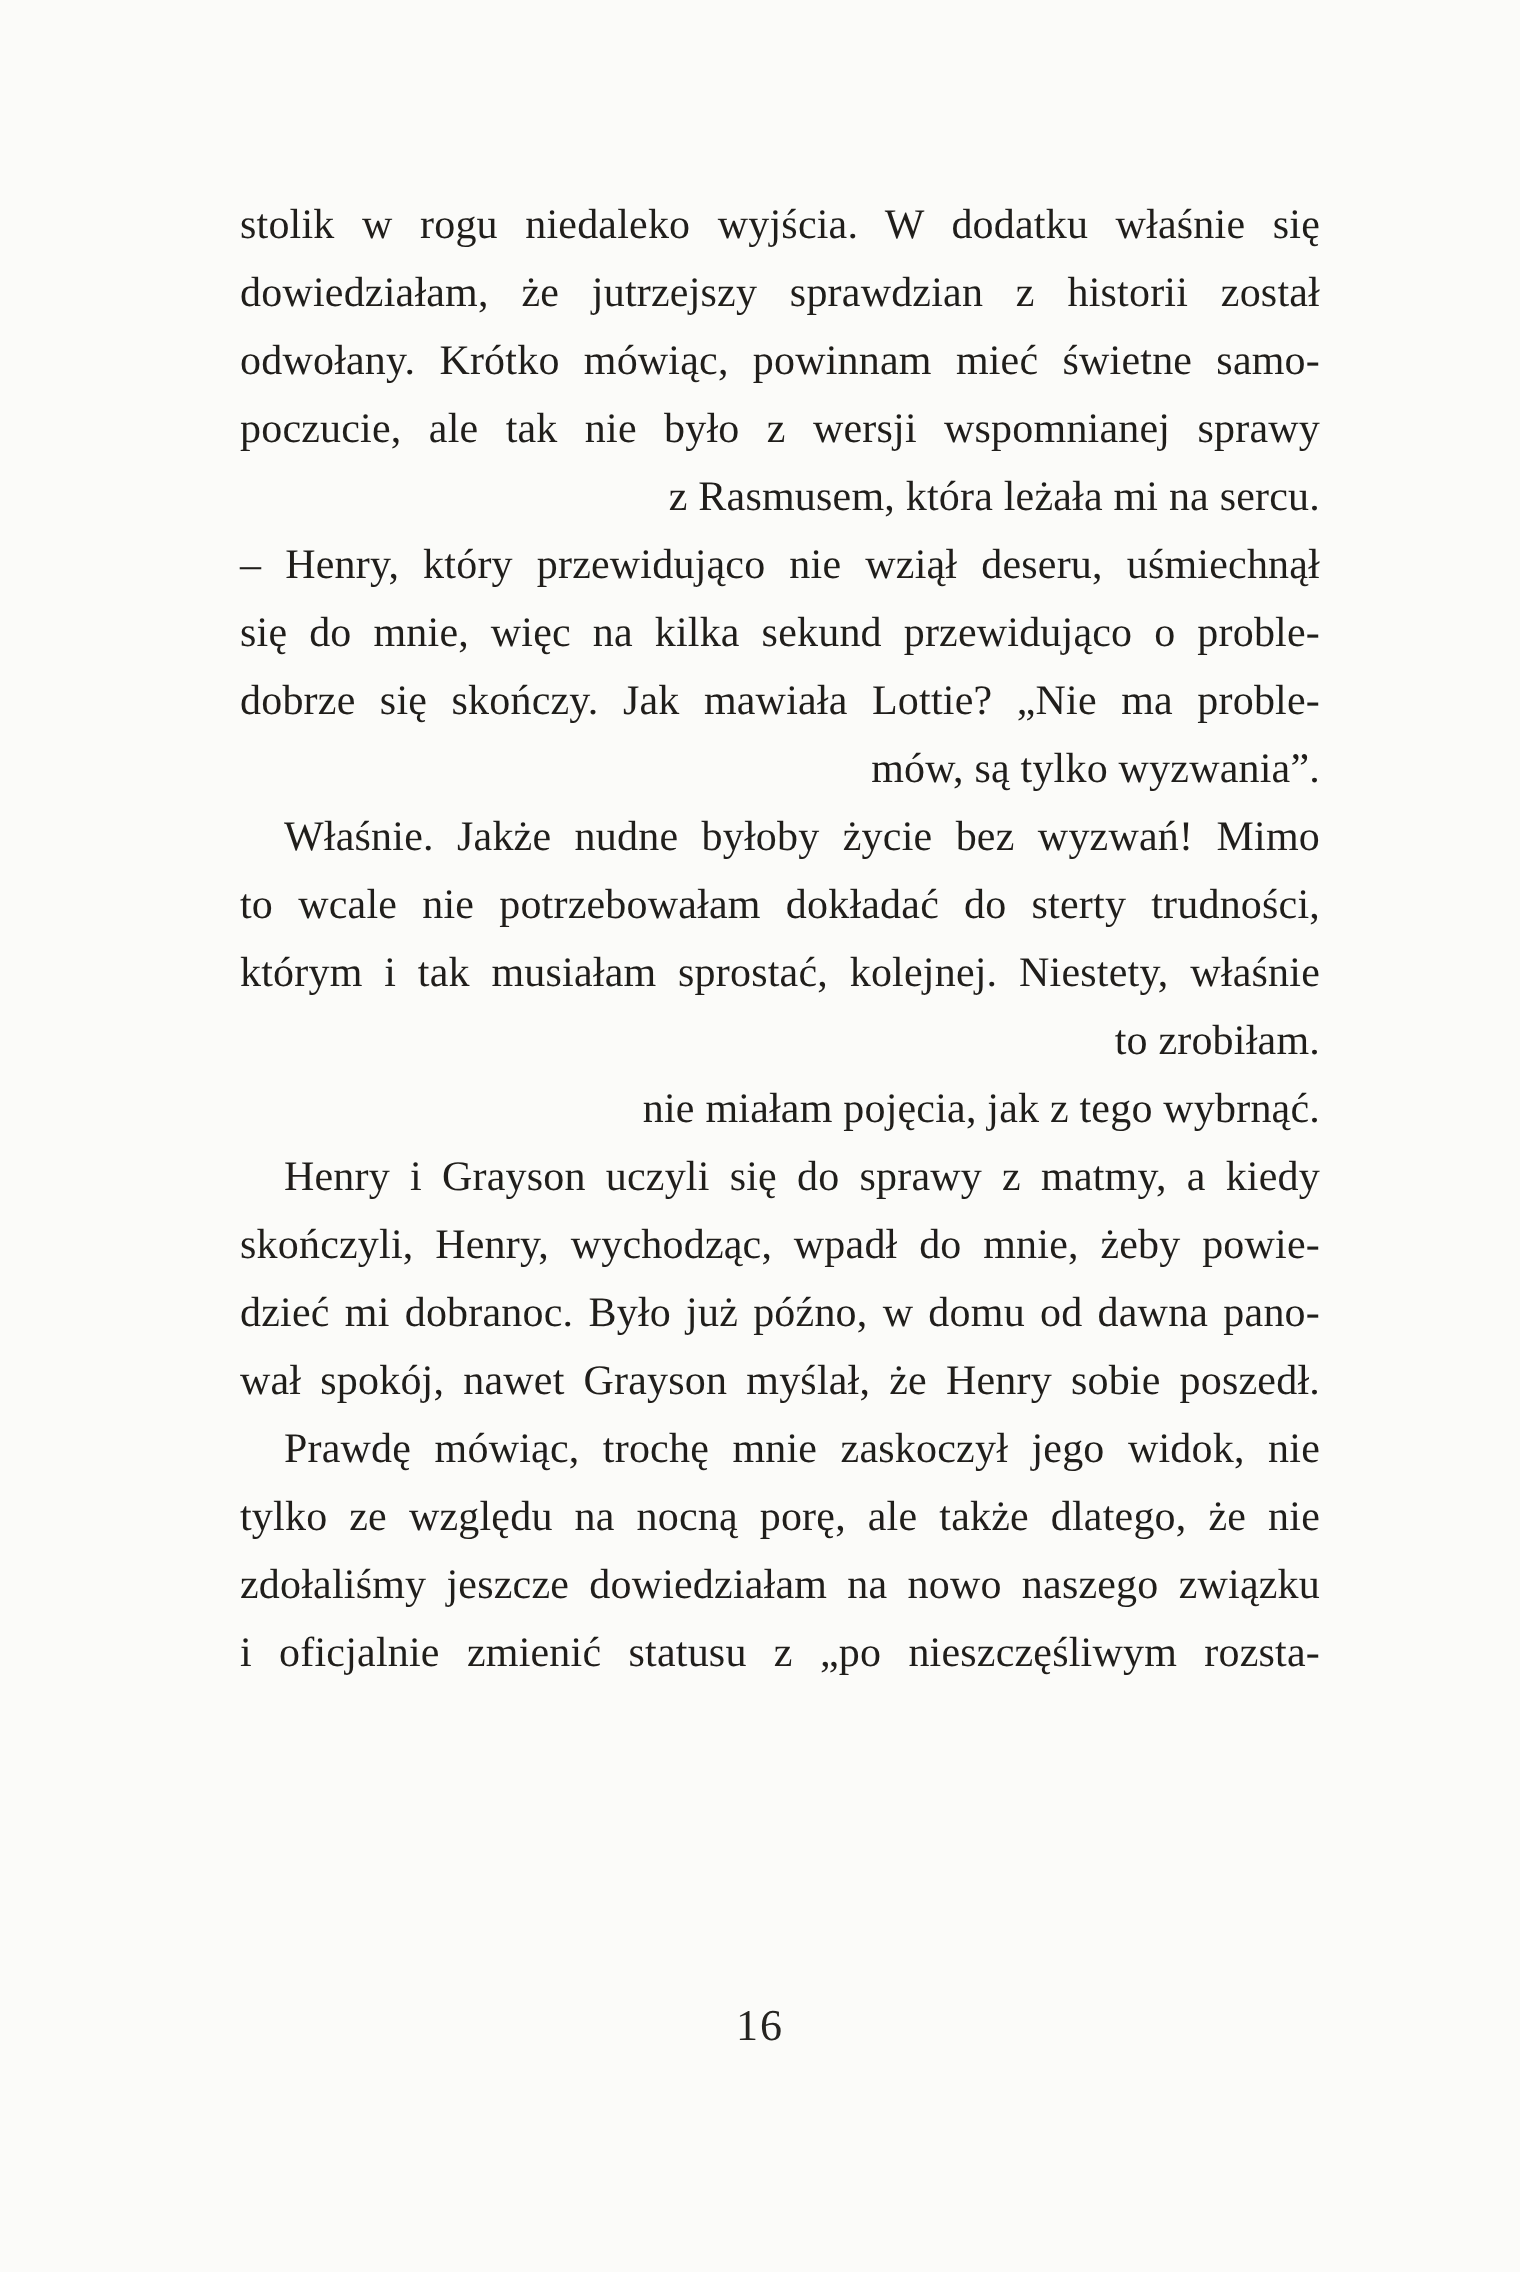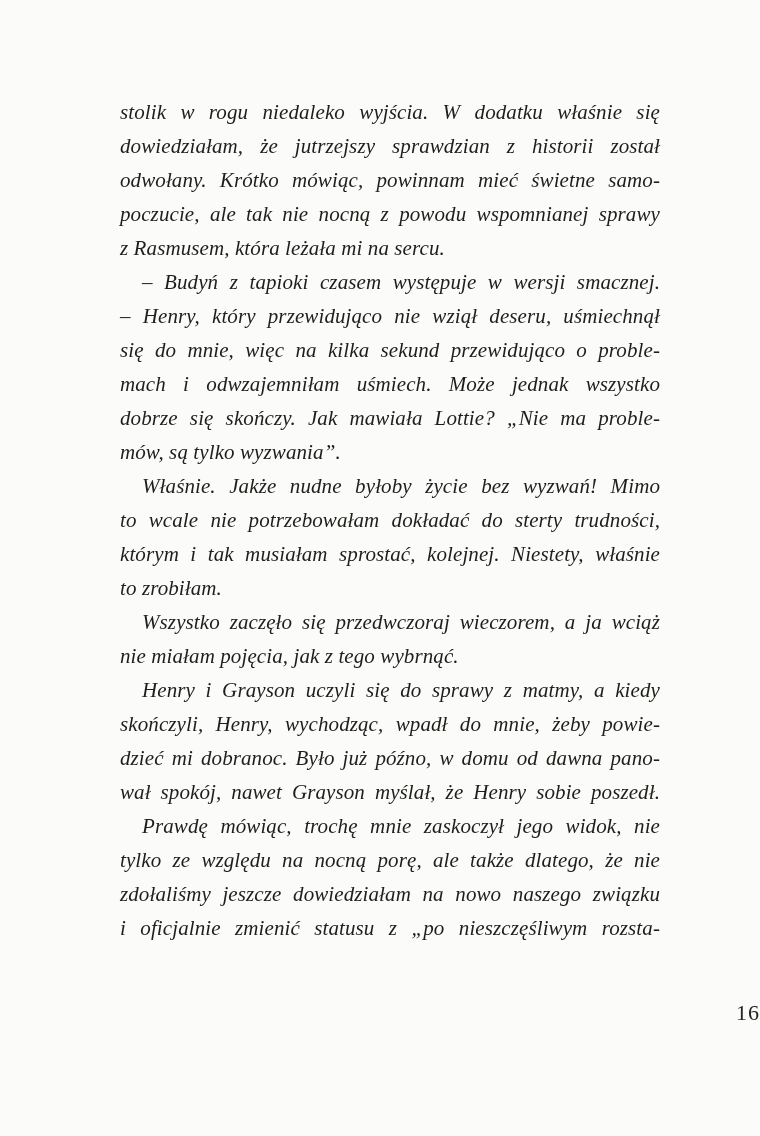--- a/index.html
+++ b/index.html
@@ -29,73 +29,70 @@
     left: 120px;
     top: 95px;
     width: 540px;
     font-size: 21px;
     line-height: 34px;
     letter-spacing: 0.1px;
   }
   .paragraph {
     margin: 0;
     padding: 0;
-    font-style: italic;
   }
   .line {
     white-space: nowrap;
     overflow: visible;
+    text-align: right;
   }
   .line.j {
     text-align: justify;
     text-align-last: justify;
   }
   .line.indent {
     text-indent: 22px;
   }
   .page-number {
     position: absolute;
     top: 996px;
     left: 0;
     width: 760px;
-    text-align: right;
+    text-align: center;
     font-size: 22px;
     line-height: 34px;
     letter-spacing: 1px;
     color: #262420;
   }
 </style>
 </head>
 <body>
 
 <div class="page">
   <main class="text-block" id="text-block">
       <div class="paragraph">
         <div class="line j">stolik w rogu niedaleko wyjścia. W dodatku właśnie się</div>
         <div class="line j">dowiedziałam, że jutrzejszy sprawdzian z historii został</div>
         <div class="line j">odwołany. Krótko mówiąc, powinnam mieć świetne samo-</div>
-        <div class="line j">poczucie, ale tak nie nocną z powodu wspomnianej sprawy</div>
+        <div class="line j">poczucie, ale tak nie było z wersji wspomnianej sprawy</div>
         <div class="line">z Rasmusem, która leżała mi na sercu.</div>
       </div>
       <div class="paragraph">
-        <div class="line j indent">– Budyń z tapioki czasem występuje w wersji smacznej.</div>
         <div class="line j">– Henry, który przewidująco nie wziął deseru, uśmiechnął</div>
         <div class="line j">się do mnie, więc na kilka sekund przewidująco o proble-</div>
-        <div class="line j">mach i odwzajemniłam uśmiech. Może jednak wszystko</div>
         <div class="line j">dobrze się skończy. Jak mawiała Lottie? „Nie ma proble-</div>
         <div class="line">mów, są tylko wyzwania”.</div>
       </div>
       <div class="paragraph">
         <div class="line j indent">Właśnie. Jakże nudne byłoby życie bez wyzwań! Mimo</div>
         <div class="line j">to wcale nie potrzebowałam dokładać do sterty trudności,</div>
         <div class="line j">którym i tak musiałam sprostać, kolejnej. Niestety, właśnie</div>
         <div class="line">to zrobiłam.</div>
       </div>
       <div class="paragraph">
-        <div class="line j indent">Wszystko zaczęło się przedwczoraj wieczorem, a ja wciąż</div>
         <div class="line">nie miałam pojęcia, jak z tego wybrnąć.</div>
       </div>
       <div class="paragraph">
         <div class="line j indent">Henry i Grayson uczyli się do sprawy z matmy, a kiedy</div>
         <div class="line j">skończyli, Henry, wychodząc, wpadł do mnie, żeby powie-</div>
         <div class="line j">dzieć mi dobranoc. Było już późno, w domu od dawna pano-</div>
         <div class="line j">wał spokój, nawet Grayson myślał, że Henry sobie poszedł.</div>
       </div>
       <div class="paragraph">
         <div class="line j indent">Prawdę mówiąc, trochę mnie zaskoczył jego widok, nie</div>

